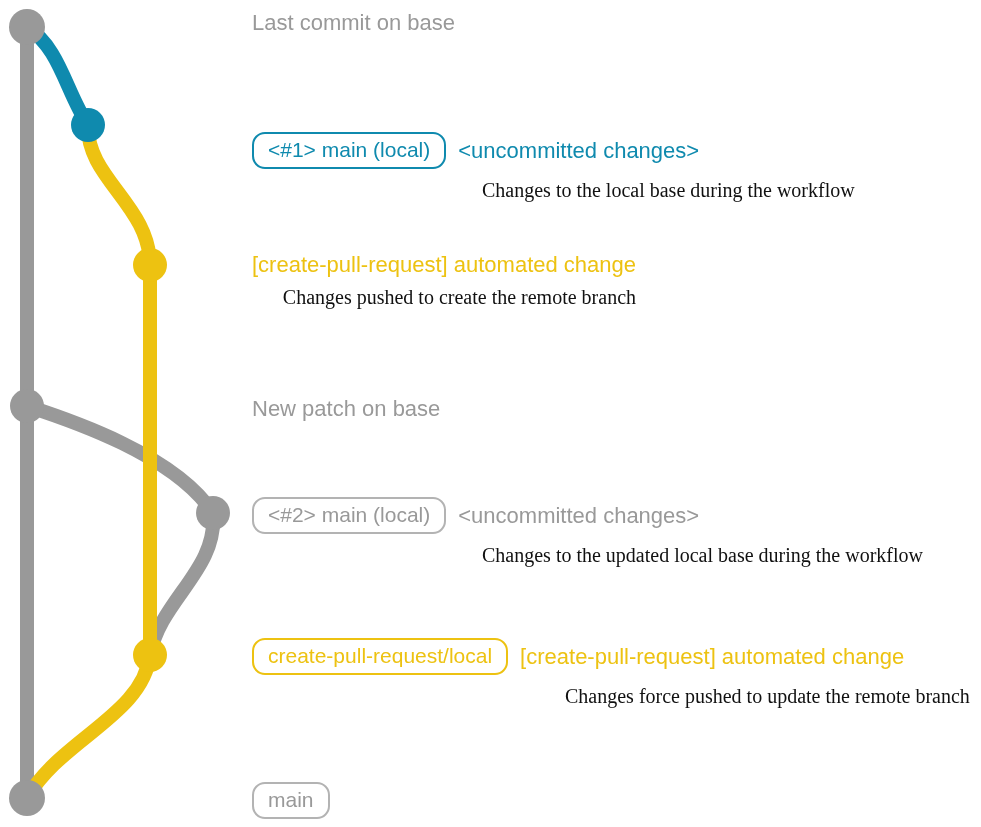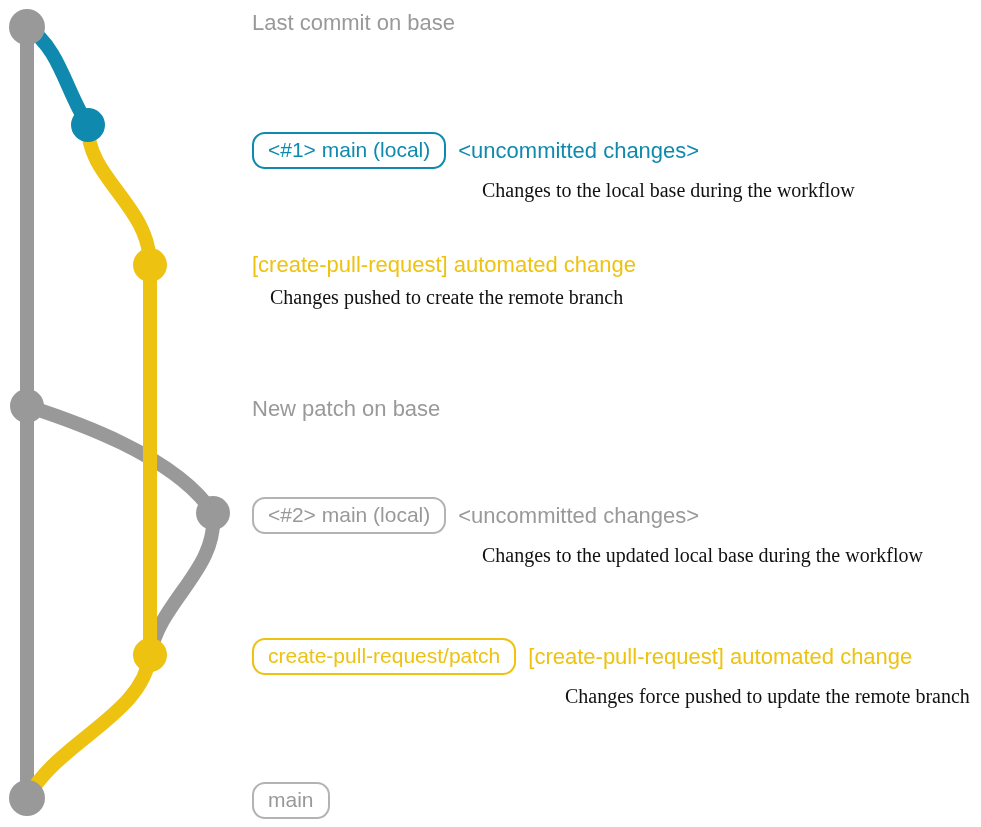--- a/index.html
+++ b/index.html
@@ -122,40 +122,40 @@
       <span class="badge blue">&lt;#1&gt; main (local)</span>
       <span class="subject blue">&lt;uncommitted changes&gt;</span>
     </div>
     <div class="desc" style="margin-left:230px;">Changes to the local base during the workflow</div>
   </div>
 
   <div class="row" style="top:254px;">
     <div class="row-line">
       <span class="subject yellow">[create-pull-request] automated change</span>
     </div>
-    <div class="desc" style="margin-left:18px;">Changes pushed to create the remote branch</div>
+    <div class="desc" style="margin-left:18px;text-align:right;">Changes pushed to create the remote branch</div>
   </div>
 
   <div class="row" style="top:398px;">
     <div class="row-line">
       <span class="subject gray">New patch on base</span>
     </div>
   </div>
 
   <div class="row" style="top:497px;">
     <div class="row-line">
       <span class="badge gray">&lt;#2&gt; main (local)</span>
       <span class="subject gray">&lt;uncommitted changes&gt;</span>
     </div>
     <div class="desc" style="margin-left:230px;text-align:center;">Changes to the updated local base during the workflow</div>
   </div>
 
   <div class="row" style="top:638px;">
     <div class="row-line">
-      <span class="badge yellow">create-pull-request/patch</span>
+      <span class="badge yellow">create-pull-request/local</span>
       <span class="subject yellow">[create-pull-request] automated change</span>
     </div>
     <div class="desc" style="margin-left:313px;">Changes force pushed to update the remote branch</div>
   </div>
 
   <div class="row" style="top:782px;">
     <div class="row-line">
       <span class="badge gray">main</span>
     </div>
   </div>

